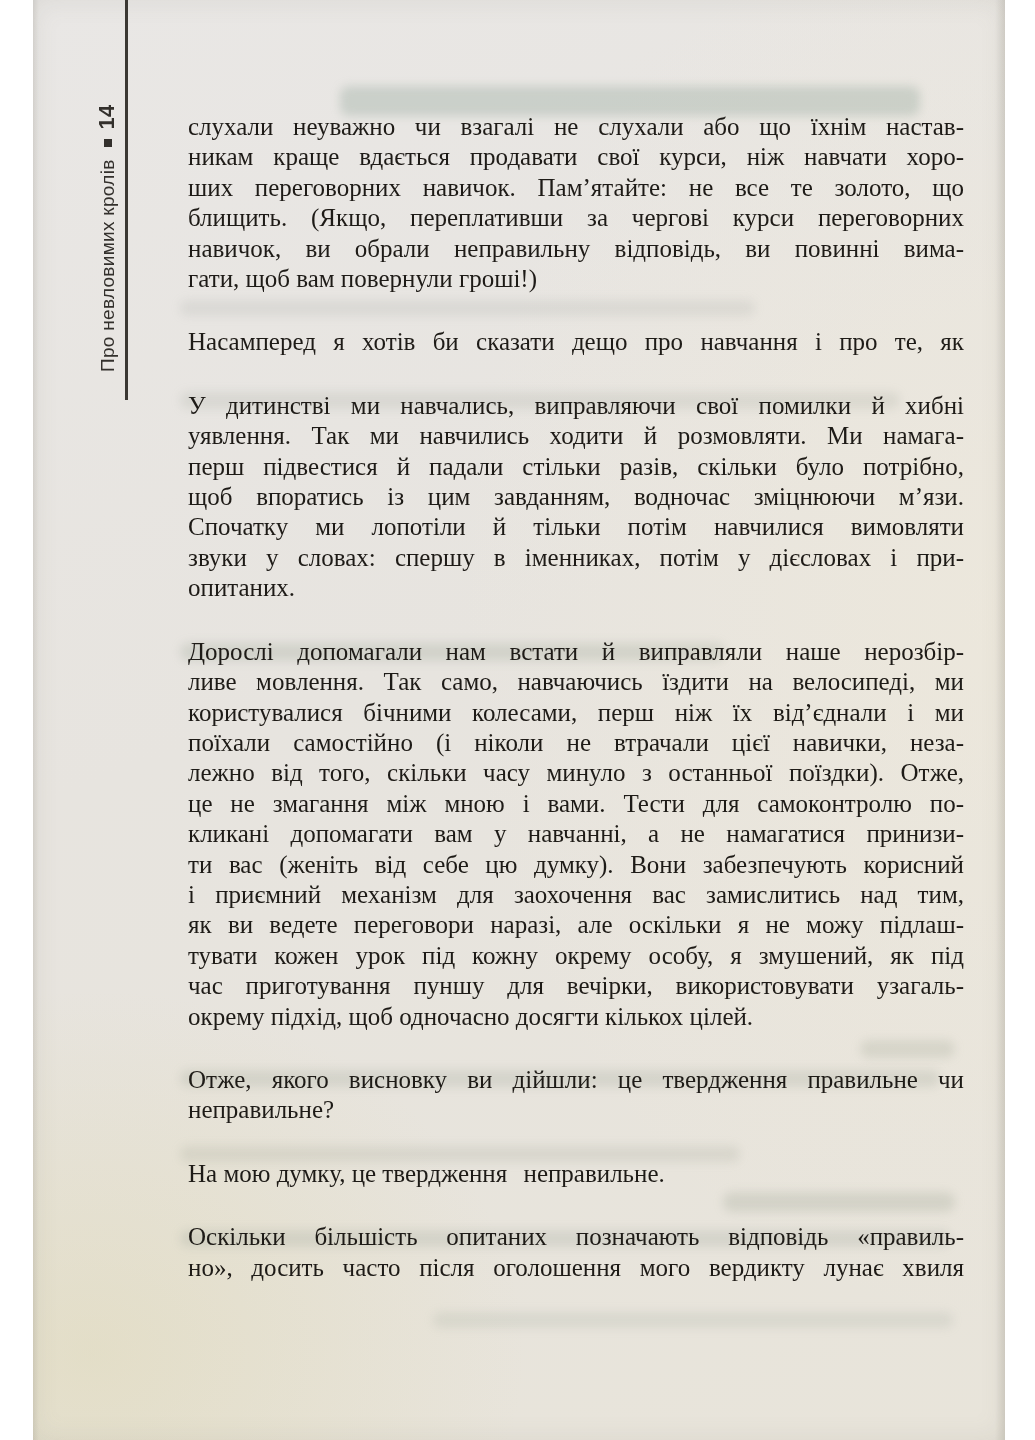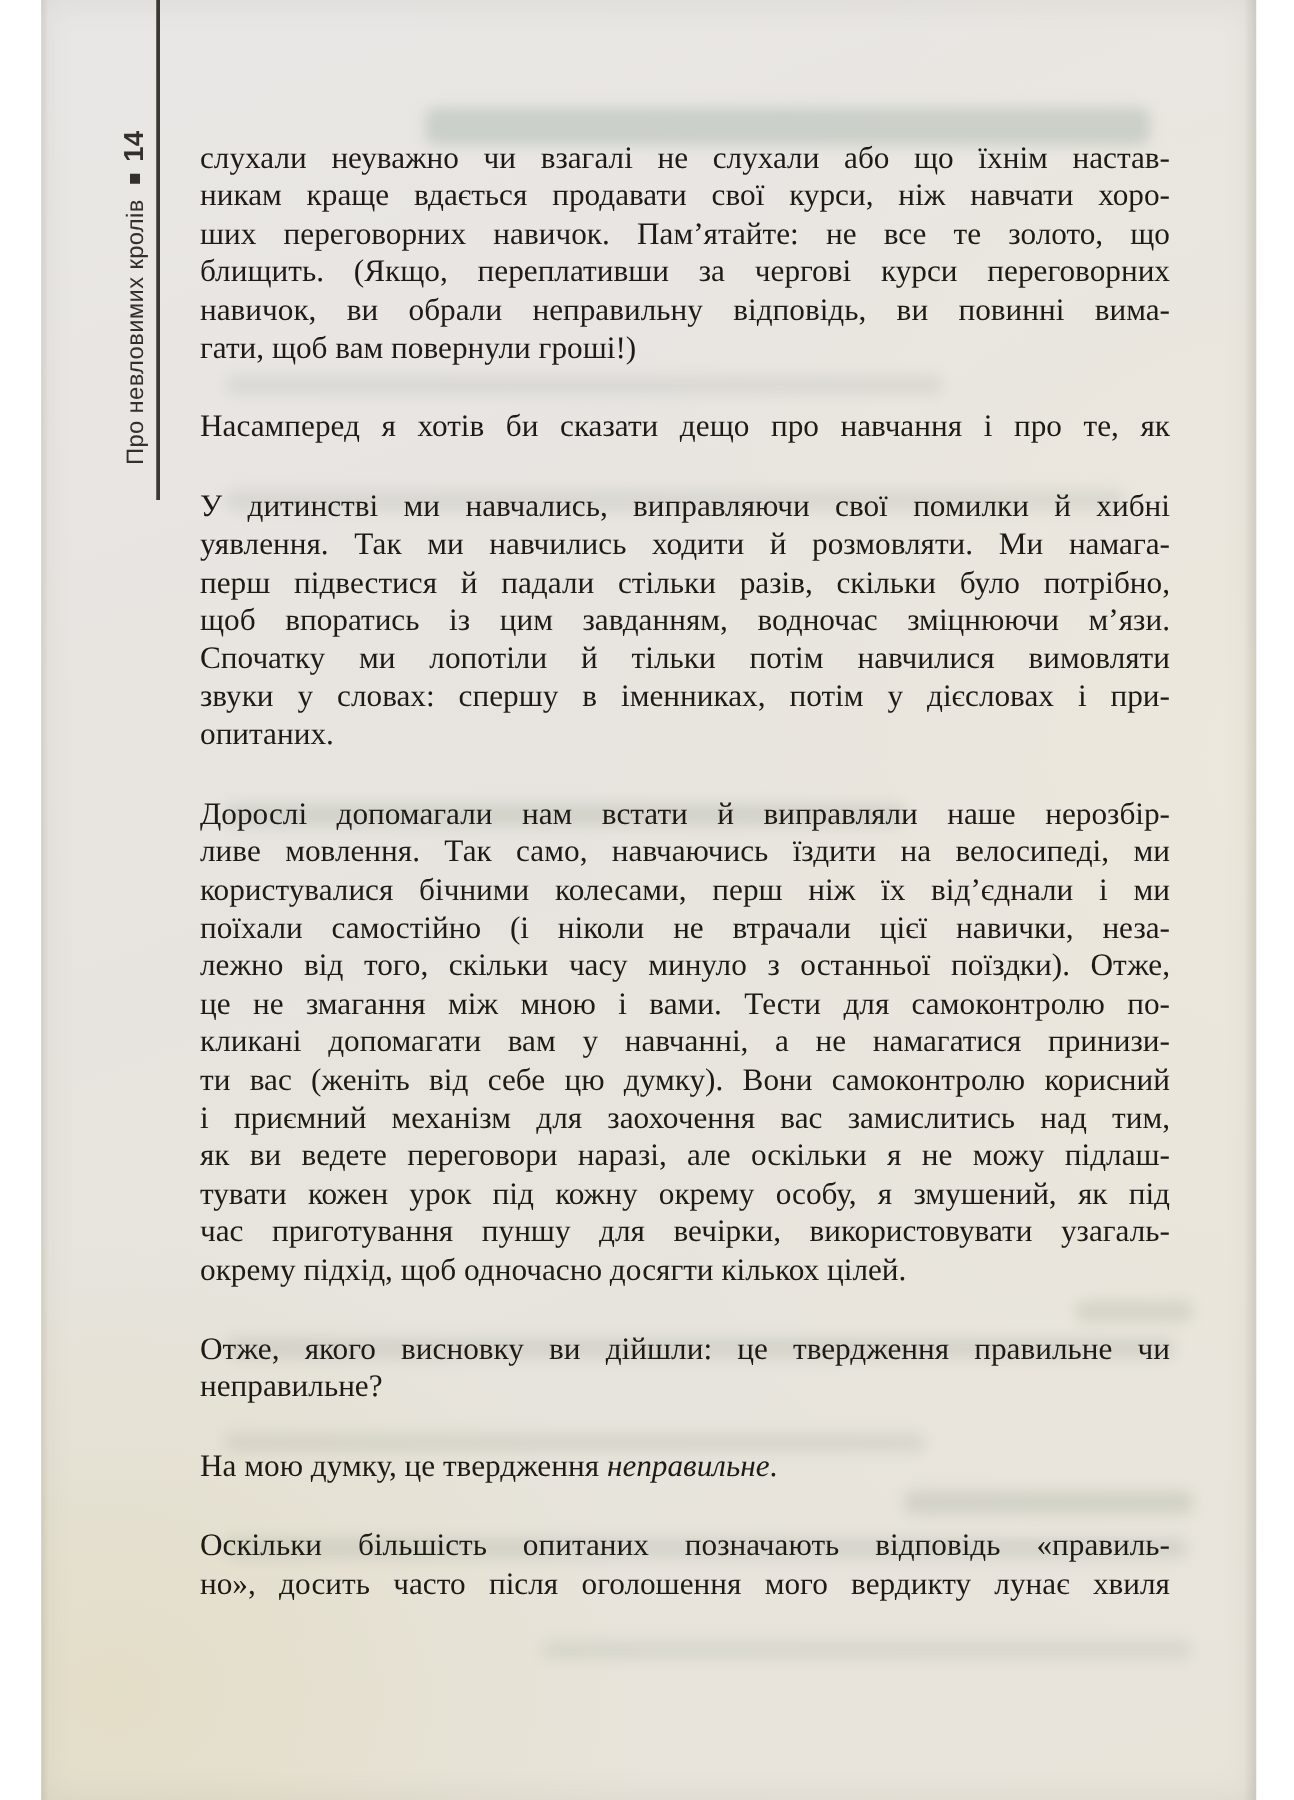--- a/index.html
+++ b/index.html
@@ -35,27 +35,27 @@
     transform:rotate(-90deg);transform-origin:0 0;
     white-space:nowrap;
     font-family:"Liberation Sans",sans-serif;
     font-size:19px;line-height:32px;
     color:#33302c;letter-spacing:.3px;
   }
   .bullet{display:inline-block;width:8px;height:8px;background:#33302c;margin:0 10px 2px 12px;vertical-align:middle;}
   .pagenum{font-weight:bold;font-size:22px;}
   
   .bodytext{
-    position:absolute;left:127px;top:112px;width:776px;
+    position:absolute;left:155px;top:112px;width:776px;
     font-size:25px;line-height:30.4px;color:#1e1b17;
   }
   .para{margin:0 0 33px 0;}
   .line{display:block;text-align:justify;text-align-last:left;}
   .line.j{text-align-last:justify;}
-  .em{font-style:italic;}
+  .em{margin-left:10px;}
   
   .smudge{position:absolute;border-radius:9px;filter:blur(5px);pointer-events:none;}
   .s1{left:307px;top:86px;width:580px;height:30px;background:rgba(124,150,138,0.28);}
   .s2{left:147px;top:300px;width:575px;height:16px;background:rgba(150,158,148,0.16);}
   .s3{left:147px;top:392px;width:720px;height:17px;background:rgba(148,156,146,0.18);}
   .s4{left:147px;top:643px;width:545px;height:18px;background:rgba(136,150,130,0.22);}
   .s5{left:147px;top:1070px;width:760px;height:17px;background:rgba(140,152,135,0.20);}
   .s6{left:147px;top:1146px;width:560px;height:16px;background:rgba(148,155,140,0.18);}
   .s7{left:690px;top:1192px;width:232px;height:20px;background:rgba(140,150,130,0.22);}
   .s8{left:147px;top:1230px;width:770px;height:17px;background:rgba(142,152,138,0.20);}
@@ -107,21 +107,21 @@
           <span class="line"><span>опитаних.</span></span>
         </p>
         <p class="para">
           <span class="line j"><span>Дорослі допомагали нам встати й виправляли наше нерозбір-</span></span>
           <span class="line j"><span>ливе мовлення. Так само, навчаючись їздити на велосипеді, ми</span></span>
           <span class="line j"><span>користувалися бічними колесами, перш ніж їх від’єднали і ми</span></span>
           <span class="line j"><span>поїхали самостійно (і ніколи не втрачали цієї навички, неза-</span></span>
           <span class="line j"><span>лежно від того, скільки часу минуло з останньої поїздки). Отже,</span></span>
           <span class="line j"><span>це не змагання між мною і вами. Тести для самоконтролю по-</span></span>
           <span class="line j"><span>кликані допомагати вам у навчанні, а не намагатися принизи-</span></span>
-          <span class="line j"><span>ти вас (женіть від себе цю думку). Вони самоконтролю корисний</span></span>
+          <span class="line j"><span>ти вас (женіть від себе цю думку). Вони забезпечують корисний</span></span>
           <span class="line j"><span>і приємний механізм для заохочення вас замислитись над тим,</span></span>
           <span class="line j"><span>як ви ведете переговори наразі, але оскільки я не можу підлаш-</span></span>
           <span class="line j"><span>тувати кожен урок під кожну окрему особу, я змушений, як під</span></span>
           <span class="line j"><span>час приготування пуншу для вечірки, використовувати узагаль-</span></span>
           <span class="line"><span>окрему підхід, щоб одночасно досягти кількох цілей.</span></span>
         </p>
         <p class="para">
           <span class="line j"><span>Отже, якого висновку ви дійшли: це твердження правильне чи</span></span>
           <span class="line"><span>неправильне?</span></span>
         </p>

